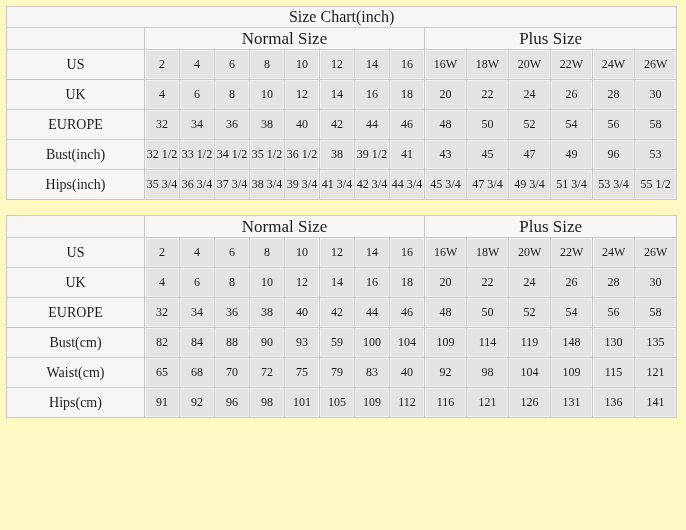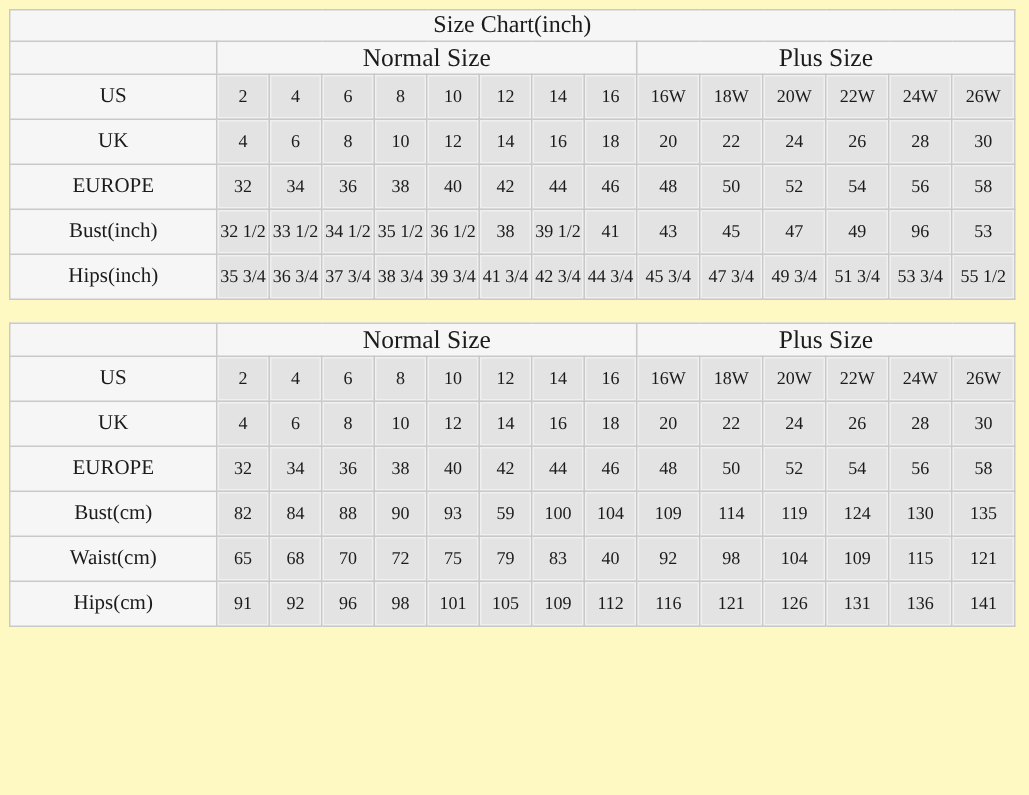--- a/index.html
+++ b/index.html
@@ -268,21 +268,21 @@
           <td>84</td>
           <td>88</td>
           <td>90</td>
           <td>93</td>
           <td>59</td>
           <td>100</td>
           <td>104</td>
           <td>109</td>
           <td>114</td>
           <td>119</td>
-          <td>124</td>
+          <td>148</td>
           <td>130</td>
           <td>135</td>
         </tr>
         <tr>
           <th class="rlabel">Waist(cm)</th>
           <td>65</td>
           <td>68</td>
           <td>70</td>
           <td>72</td>
           <td>75</td>

